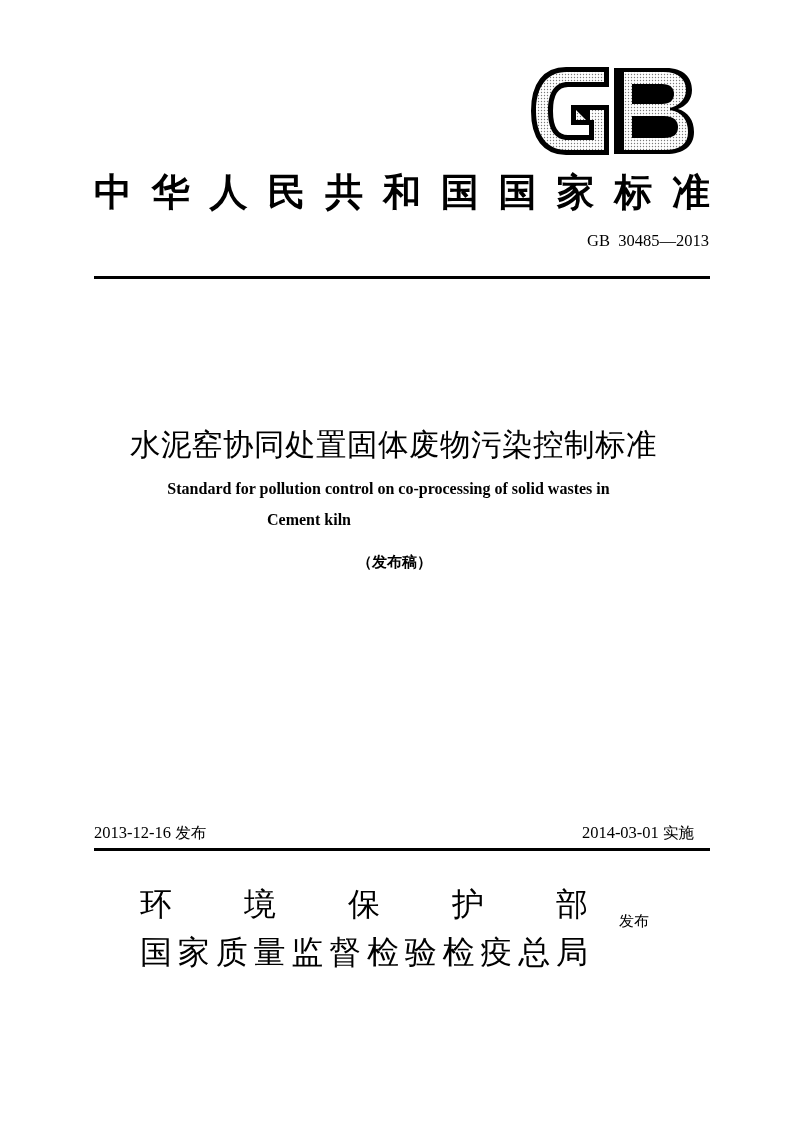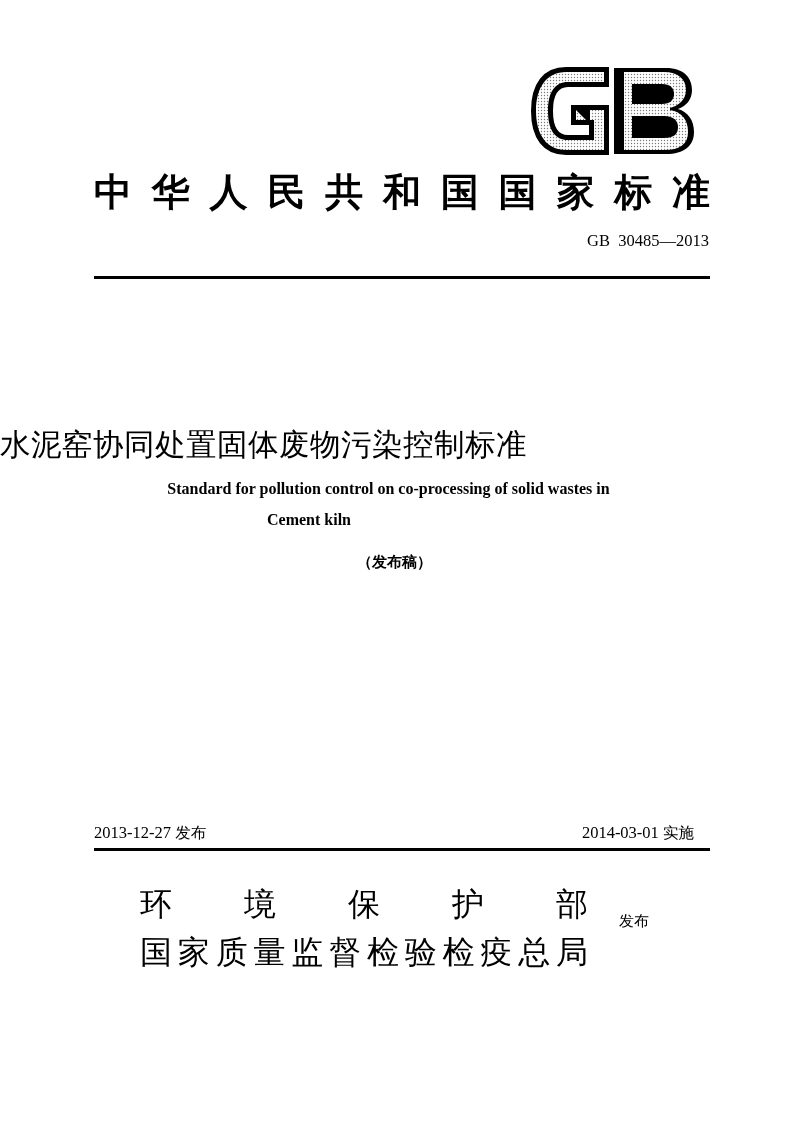--- a/index.html
+++ b/index.html
@@ -57,21 +57,21 @@
       background: #000;
     }
     #rule-top { top: 276px; }
     #rule-bottom { top: 848px; }
 
     
     #title-cn {
       left: 0;
       width: 793px;
       top: 424px;
-      text-align: left;
+      text-align: center;
       font-family: "DejaVu Sans", sans-serif;
       font-size: 30.5px;
       line-height: 42px;
       letter-spacing: 0.5px;
       padding-right: 6px;
       box-sizing: border-box;
     }
     #title-en-1 {
       left: 0;
       width: 787px;
@@ -205,21 +205,21 @@
 
 <div id="std-number" class="abs">GB  30485—2013</div>
 
 <div id="rule-top" class="abs rule"></div>
 
 <div id="title-cn" class="abs">水泥窑协同处置固体废物污染控制标准</div>
 <div id="title-en-1" class="abs">Standard for pollution control on co-processing of solid wastes in</div>
 <div id="title-en-2" class="abs">Cement kiln</div>
 <div id="draft-label" class="abs">（发布稿）</div>
 
-<div id="issue-date" class="abs"><span>2013-12-27</span> <span class="cn-suffix">发布</span></div>
+<div id="issue-date" class="abs"><span>2013-12-16</span> <span class="cn-suffix">发布</span></div>
 <div id="impl-date" class="abs"><span>2014-03-01</span> <span class="cn-suffix">实施</span></div>
 
 <div id="rule-bottom" class="abs rule"></div>
 
 <div id="issuer-1" class="abs">
   <span>环</span>
   <span>境</span>
   <span>保</span>
   <span>护</span>
   <span>部</span>

